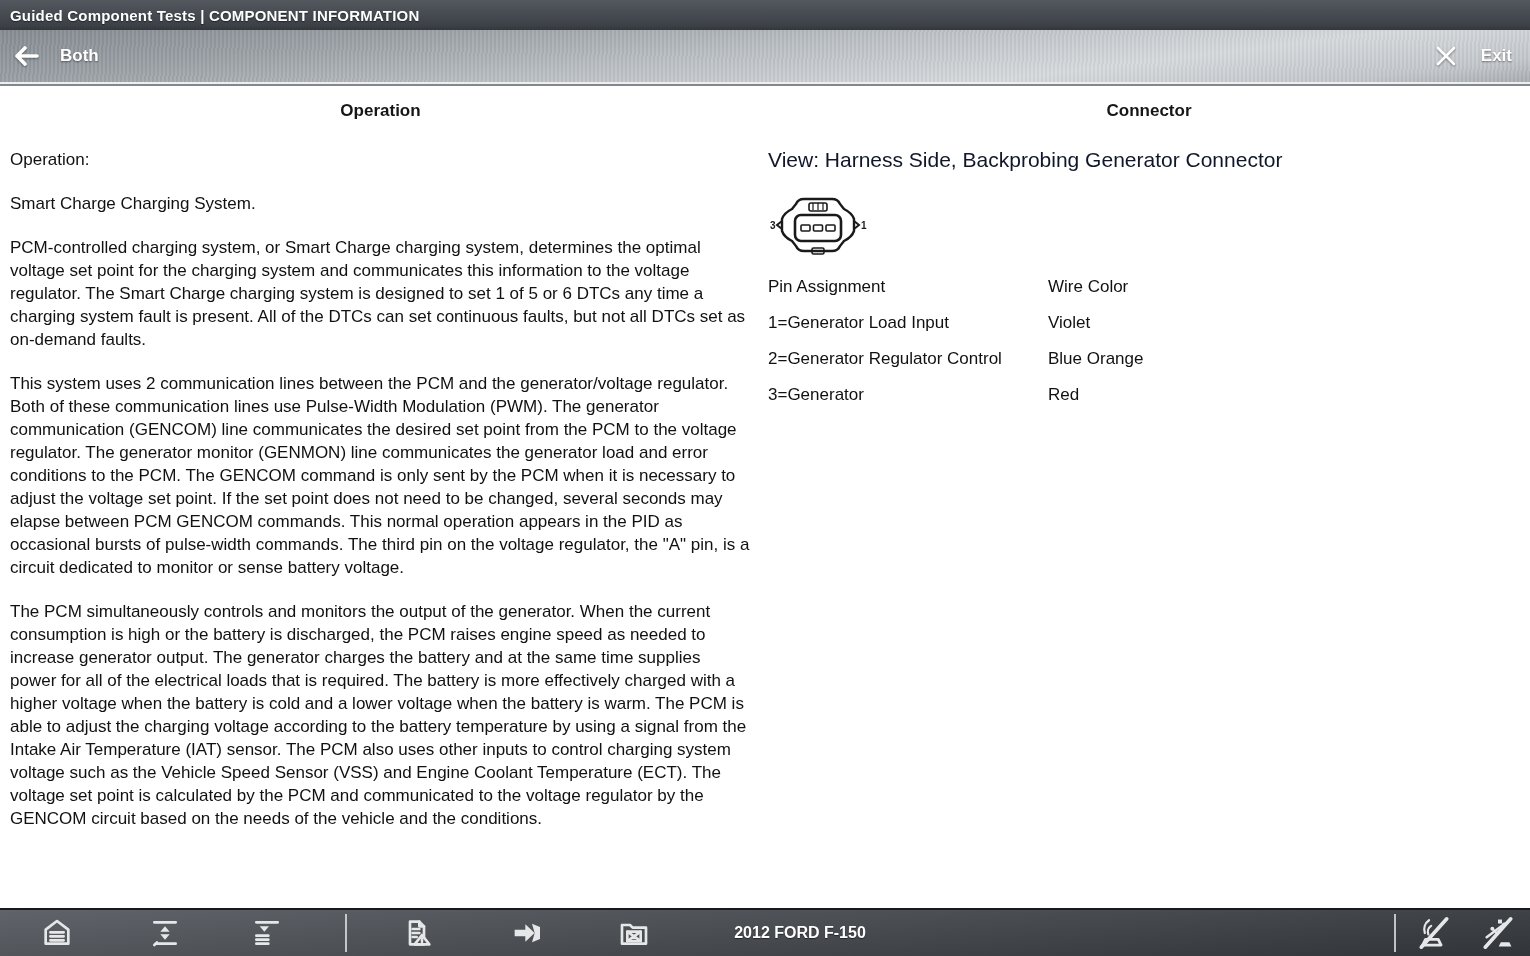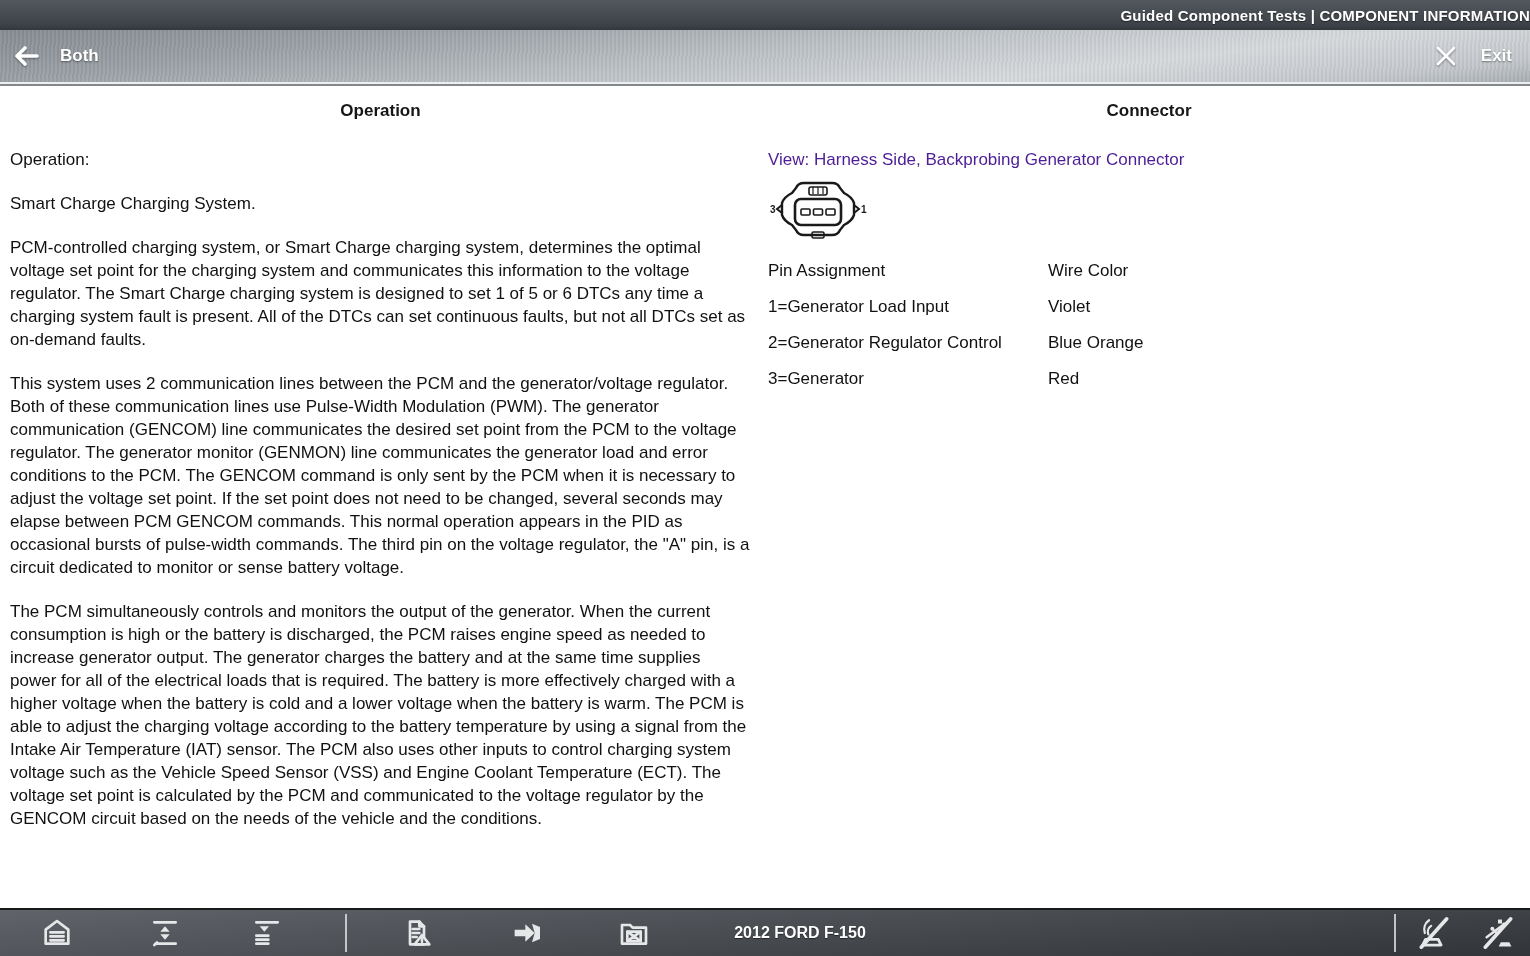--- a/index.html
+++ b/index.html
@@ -5,21 +5,21 @@
   * { margin:0; padding:0; box-sizing:border-box; }
   html,body { width:1530px; height:956px; overflow:hidden; }
   body { font-family:"Liberation Sans", sans-serif; background:#fff; }
 
   .app { position:relative; width:1530px; height:956px; display:flex; flex-direction:column; }
 
   
   .title-bar {
     height:30px; flex:0 0 30px;
     background:linear-gradient(#53585e, #3c4147 85%, #33373c);
-    display:flex; align-items:center; justify-content:flex-end;
+    display:flex; align-items:center; padding-left:10px;
   }
   .title-bar span {
     color:#fff; font-size:15px; font-weight:bold; letter-spacing:.2px;
     text-shadow:0 1px 1px rgba(0,0,0,.5);
   }
 
   
   .nav-bar {
     height:54px; flex:0 0 54px; position:relative;
     background:linear-gradient(173deg,#858c92 0%, #9aa0a5 22%, #bcc1c5 48%, #d7dadd 72%, #c4c8cc 90%, #a9aeb3 100%);
@@ -46,21 +46,21 @@
     margin:22px 0 4px 10px; letter-spacing:.3px;
   }
   .title-rule { border:none; border-top:2px solid #83888c; margin:0; }
   .columns { display:flex; margin-top:8px; }
   .col-left  { width:765px; flex:0 0 765px; padding:0 14px 0 10px; }
   .col-right { flex:1; padding-left:3px; }
   .col-header { font-size:17px; font-weight:bold; text-align:center; line-height:22px; margin:6px 0 0; }
   .col-left .body-p:first-of-type, .view-label { margin-top:26px; }
   .body-p { font-size:17px; line-height:23px; margin:0 0 21px; color:#111; }
 
-  .view-label { font-size:17px; line-height:23px; margin-bottom:6px; color:#4c1d95; }
+  .view-label { font-size:21px; line-height:23px; margin-bottom:22px; color:#0f172a; }
   .connector-figure { margin:0 0 8px 0; }
 
   .pin-table { border-collapse:collapse; font-size:17px; color:#111; }
   .pin-table td { padding:6px 0 7px; line-height:23px; vertical-align:top; }
   .pin-table td.c1 { width:280px; }
 
   
   .toolbar {
     height:48px; flex:0 0 48px; position:relative;
     background:linear-gradient(176deg,#60646a 0%, #4b4f54 45%, #3a3d42 80%, #313439 100%);

